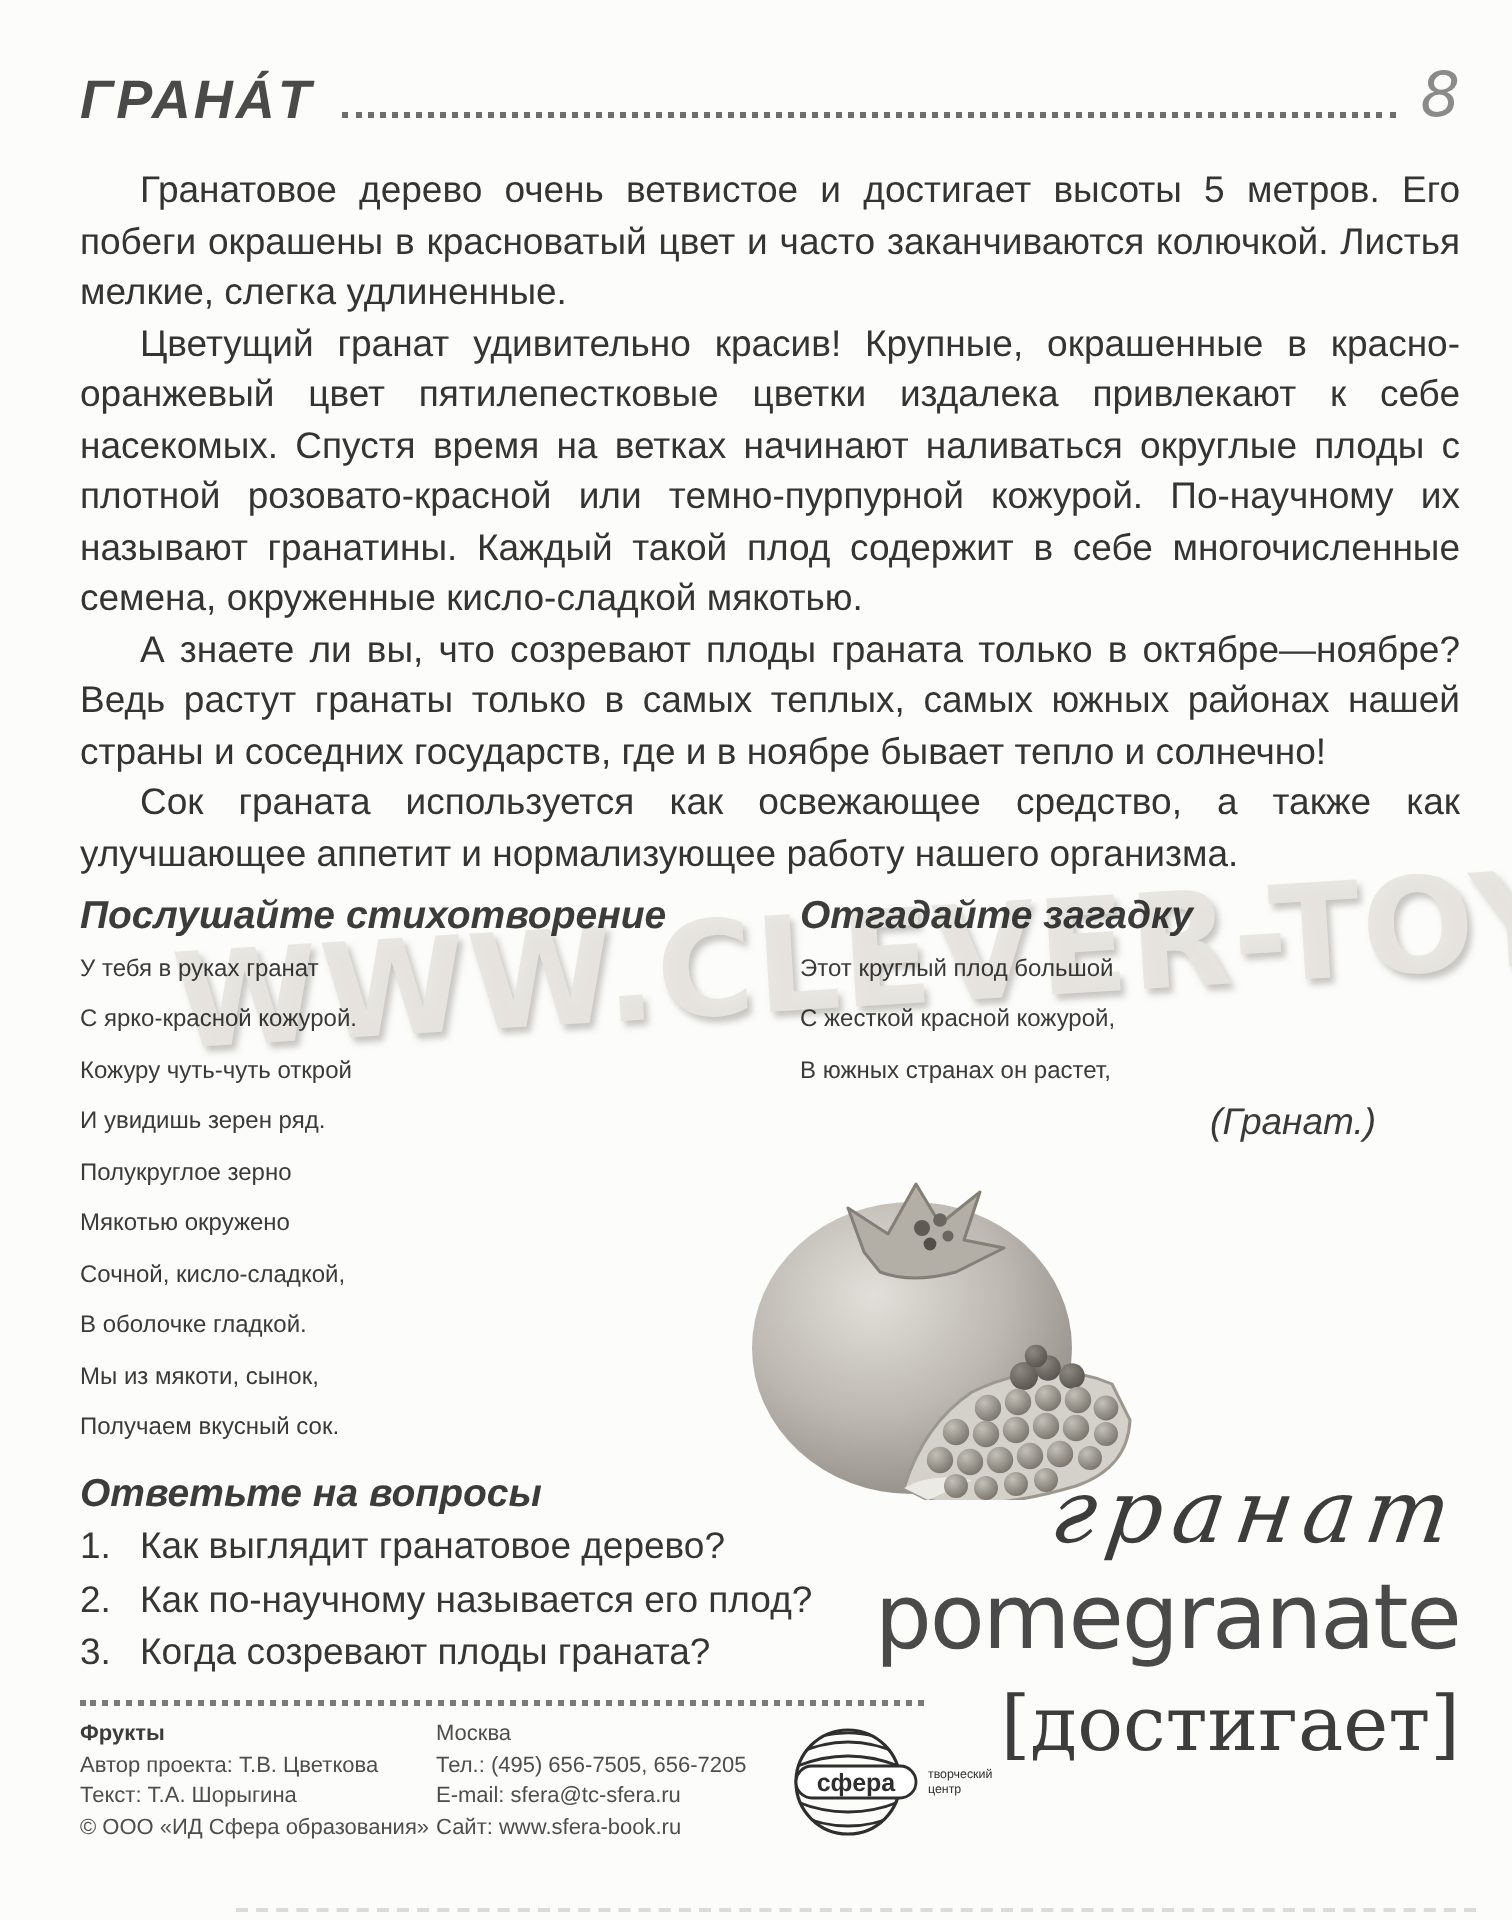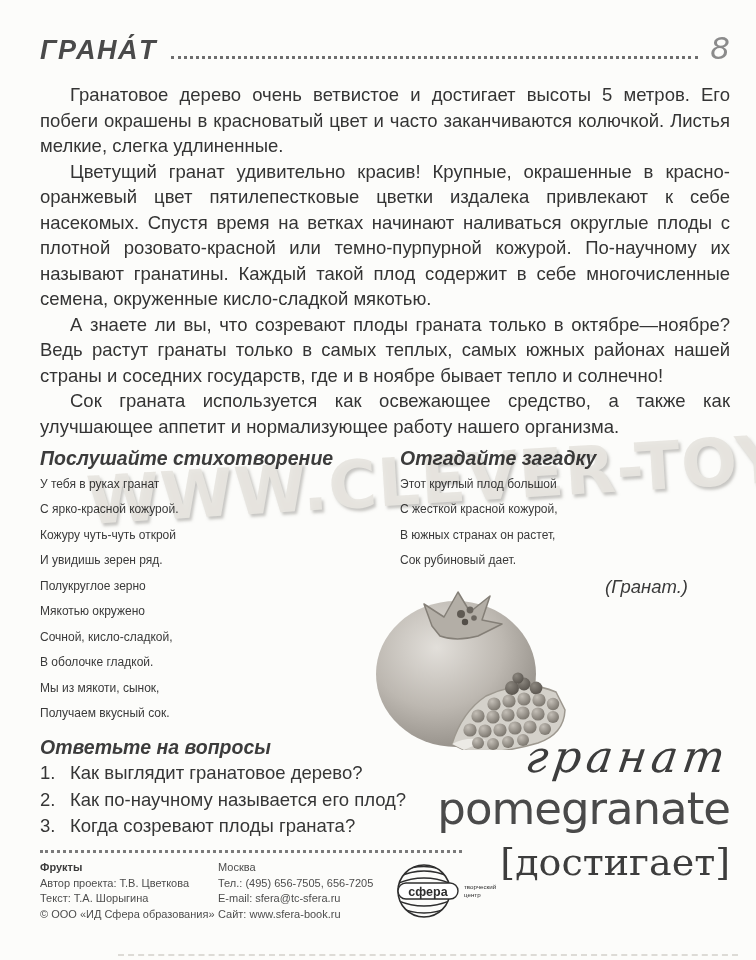--- a/index.html
+++ b/index.html
@@ -134,21 +134,20 @@
       <div class="verse-line">Сочной, кисло-сладкой,</div>
       <div class="verse-line">В оболочке гладкой.</div>
       <div class="verse-line">Мы из мякоти, сынок,</div>
       <div class="verse-line">Получаем вкусный сок.</div>
     </div>
     <div class="col-right">
       <div class="sec-head">Отгадайте загадку</div>
       <div class="verse-line">Этот круглый плод большой</div>
       <div class="verse-line">С жесткой красной кожурой,</div>
       <div class="verse-line">В южных странах он растет,</div>
-      <div class="verse-line">Сок рубиновый дает.</div>
       <div class="riddle-answer">(Гранат.)</div>
     </div>
   </div>
 
   <div class="questions">
     <div class="sec-head">Ответьте на вопросы</div>
     <div class="q-line">
       <span class="q-num">1.</span>
       <span>Как выглядит гранатовое дерево?</span>
     </div>

